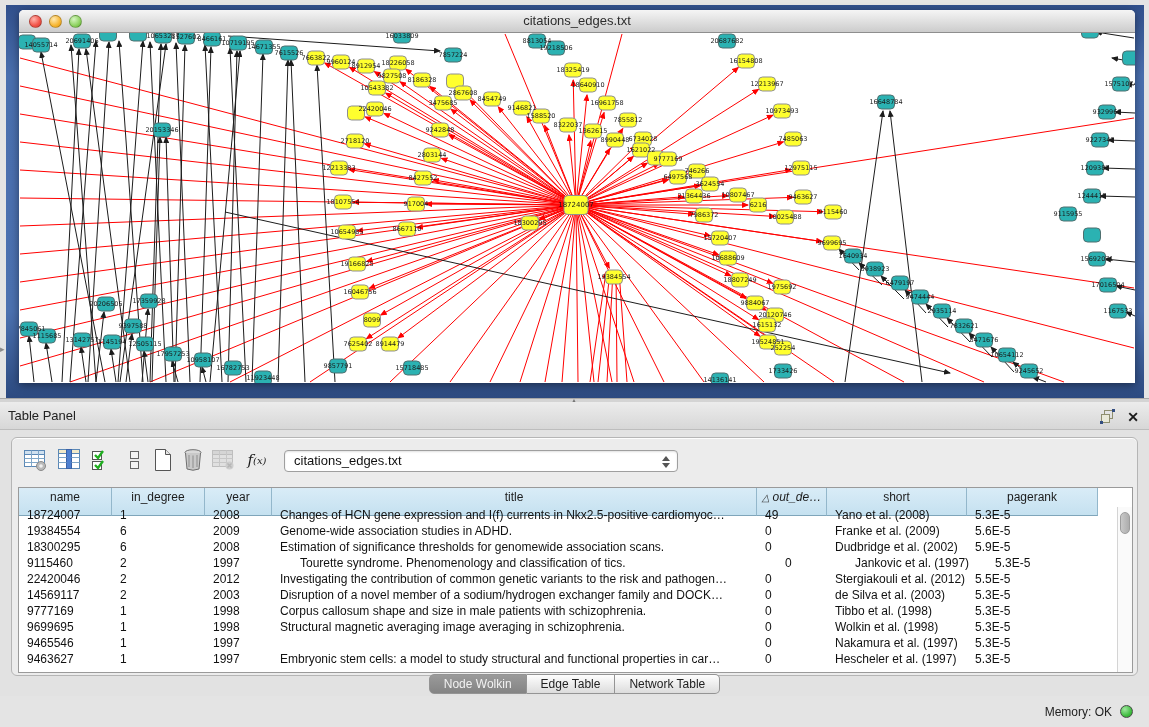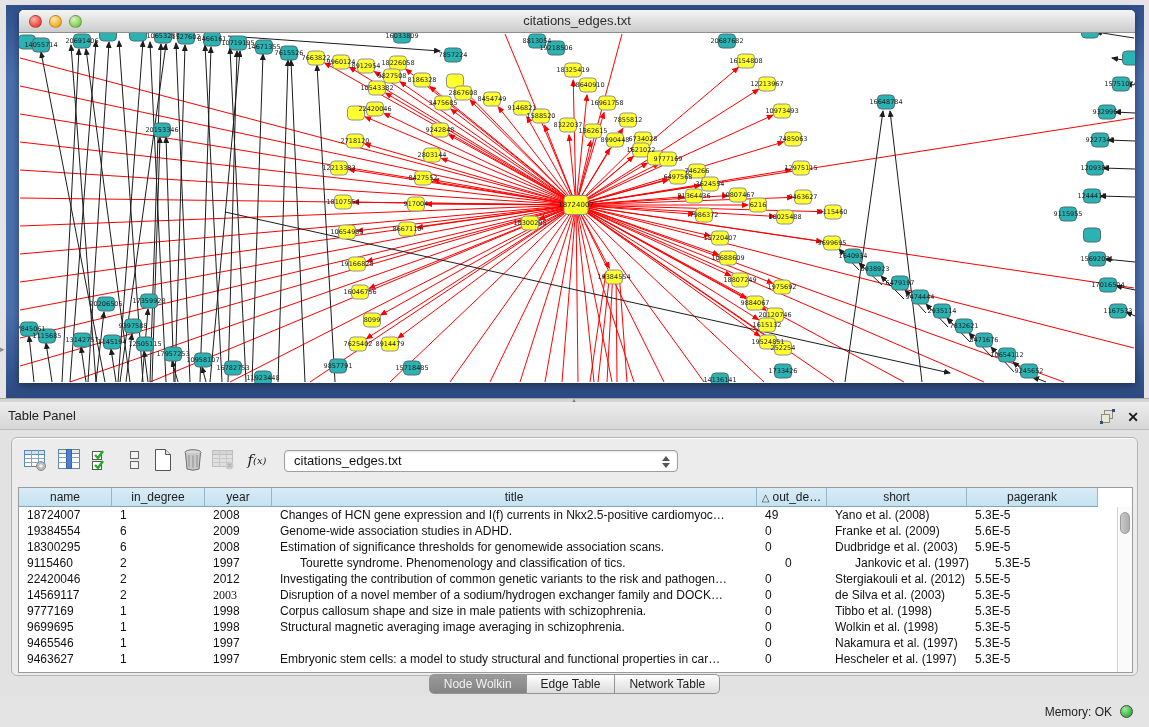--- a/index.html
+++ b/index.html
@@ -45,21 +45,21 @@
     border:1px solid #9f9f9f; border-radius:4px; box-shadow:inset 0 1px 2px rgba(0,0,0,.12);
     font-size:13px; line-height:20px; padding-left:9px; color:#111; }
   .combo .stepper { position:absolute; right:6px; top:3px; width:10px; height:16px; display:flex; flex-direction:column; align-items:center; justify-content:center; gap:2px; }
   .stepper i { width:0; height:0; border-left:4px solid transparent; border-right:4px solid transparent; display:block; }
   .stepper i.up { border-bottom:5px solid #555; }
   .stepper i.dn { border-top:5px solid #555; }
 
   
   .tablewrap { position:absolute; left:6px; top:49px; width:1115px; height:186px; background:#fff; border:1px solid #9a9a9a; overflow:hidden; }
   .thead { position:absolute; left:0; top:0; height:19px; display:flex; }
-  .th { height:19px; background:linear-gradient(180deg,#d9ecf7,#c5e1f0); border-right:1px solid #93b7cb; border-bottom:1px solid #7fa5ba;
+  .th { height:28px; background:linear-gradient(180deg,#d9ecf7,#c5e1f0); border-right:1px solid #93b7cb; border-bottom:1px solid #7fa5ba;
         font-size:12px; line-height:18px; text-align:center; color:#1c1c1c; overflow:hidden; white-space:nowrap; }
   .sortglyph { font-size:10px; margin-right:3px; color:#333; }
   .tbody { position:absolute; left:0; top:19px; width:1100px; }
   .trow { display:flex; height:16px; }
   .td { font-size:12px; line-height:16px; padding-left:8px; color:#111; overflow:hidden; white-space:nowrap; }
   .vscroll { position:absolute; right:0; top:19px; width:15px; height:165px; background:#fafafa; border-left:1px solid #d4d4d4; }
   .vthumb { position:absolute; left:2px; top:5px; width:10px; height:22px; background:linear-gradient(90deg,#c9c9c9,#adadad); border-radius:5px; border:1px solid #9d9d9d; }
 
   
   .tabs { position:absolute; left:0; top:244px; width:1149px; display:flex; justify-content:center; }
@@ -598,21 +598,21 @@
             </span>
         </div>
       </div>
 
       <div class="tablewrap">
         <div class="thead" id="thead">
             <div class="th" style="width: 93px; flex: 0 0 auto;"><span>name</span></div>
             <div class="th" style="width: 93px; flex: 0 0 auto;"><span>in_degree</span></div>
             <div class="th" style="width: 67px; flex: 0 0 auto;"><span>year</span></div>
             <div class="th" style="width: 485px; flex: 0 0 auto;"><span>title</span></div>
-            <div class="th" style="width: 70px; flex: 0 0 auto;"><span class="sortglyph">△</span><span>out_de…</span></div>
+            <div class="th" style="width: 70px; flex: 0 0 auto; font-style: italic;"><span class="sortglyph">△</span><span>out_de…</span></div>
             <div class="th" style="width: 140px; flex: 0 0 auto;"><span>short</span></div>
             <div class="th" style="width: 131px; flex: 0 0 auto;"><span>pagerank</span></div>
           </div>
         <div class="tbody" id="tbody">
             <div class="trow">
               <div class="td" style="width: 93px; flex: 0 0 auto;">18724007</div>
               <div class="td" style="width: 93px; flex: 0 0 auto;">1</div>
               <div class="td" style="width: 67px; flex: 0 0 auto;">2008</div>
               <div class="td" style="width: 485px; flex: 0 0 auto;">Changes of HCN gene expression and I(f) currents in Nkx2.5-positive cardiomyoc…</div>
               <div class="td" style="width: 70px; flex: 0 0 auto;">49</div>
@@ -627,21 +627,21 @@
               <div class="td" style="width: 70px; flex: 0 0 auto;">0</div>
               <div class="td" style="width: 140px; flex: 0 0 auto;">Franke et al. (2009)</div>
               <div class="td" style="width: 131px; flex: 0 0 auto;">5.6E-5</div>
             </div>
             <div class="trow">
               <div class="td" style="width: 93px; flex: 0 0 auto;">18300295</div>
               <div class="td" style="width: 93px; flex: 0 0 auto;">6</div>
               <div class="td" style="width: 67px; flex: 0 0 auto;">2008</div>
               <div class="td" style="width: 485px; flex: 0 0 auto;">Estimation of significance thresholds for genomewide association scans.</div>
               <div class="td" style="width: 70px; flex: 0 0 auto;">0</div>
-              <div class="td" style="width: 140px; flex: 0 0 auto;">Dudbridge et al. (2003)</div>
+              <div class="td" style="width: 140px; flex: 0 0 auto;">Dudbridge et al. (2002)</div>
               <div class="td" style="width: 131px; flex: 0 0 auto;">5.9E-5</div>
             </div>
             <div class="trow">
               <div class="td" style="width: 93px; flex: 0 0 auto;">9115460</div>
               <div class="td" style="width: 93px; flex: 0 0 auto;">2</div>
               <div class="td" style="width: 67px; flex: 0 0 auto;">1997</div>
               <div class="td" style="width: 485px; flex: 0 0 auto; margin-left: 20px;">Tourette syndrome. Phenomenology and classification of tics.</div>
               <div class="td" style="width: 70px; flex: 0 0 auto;">0</div>
               <div class="td" style="width: 140px; flex: 0 0 auto;">Jankovic et al. (1997)</div>
               <div class="td" style="width: 131px; flex: 0 0 auto;">5.3E-5</div>
@@ -651,21 +651,21 @@
               <div class="td" style="width: 93px; flex: 0 0 auto;">2</div>
               <div class="td" style="width: 67px; flex: 0 0 auto;">2012</div>
               <div class="td" style="width: 485px; flex: 0 0 auto;">Investigating the contribution of common genetic variants to the risk and pathogen…</div>
               <div class="td" style="width: 70px; flex: 0 0 auto;">0</div>
               <div class="td" style="width: 140px; flex: 0 0 auto;">Stergiakouli et al. (2012)</div>
               <div class="td" style="width: 131px; flex: 0 0 auto;">5.5E-5</div>
             </div>
             <div class="trow">
               <div class="td" style="width: 93px; flex: 0 0 auto;">14569117</div>
               <div class="td" style="width: 93px; flex: 0 0 auto;">2</div>
-              <div class="td" style="width: 67px; flex: 0 0 auto; font-family: Liberation Serif, serif;">2003</div>
+              <div class="td" style="width: 67px; flex: 0 0 auto;">2003</div>
               <div class="td" style="width: 485px; flex: 0 0 auto;">Disruption of a novel member of a sodium/hydrogen exchanger family and DOCK…</div>
               <div class="td" style="width: 70px; flex: 0 0 auto;">0</div>
               <div class="td" style="width: 140px; flex: 0 0 auto;">de Silva et al. (2003)</div>
               <div class="td" style="width: 131px; flex: 0 0 auto;">5.3E-5</div>
             </div>
             <div class="trow">
               <div class="td" style="width: 93px; flex: 0 0 auto;">9777169</div>
               <div class="td" style="width: 93px; flex: 0 0 auto;">1</div>
               <div class="td" style="width: 67px; flex: 0 0 auto;">1998</div>
               <div class="td" style="width: 485px; flex: 0 0 auto;">Corpus callosum shape and size in male patients with schizophrenia.</div>

